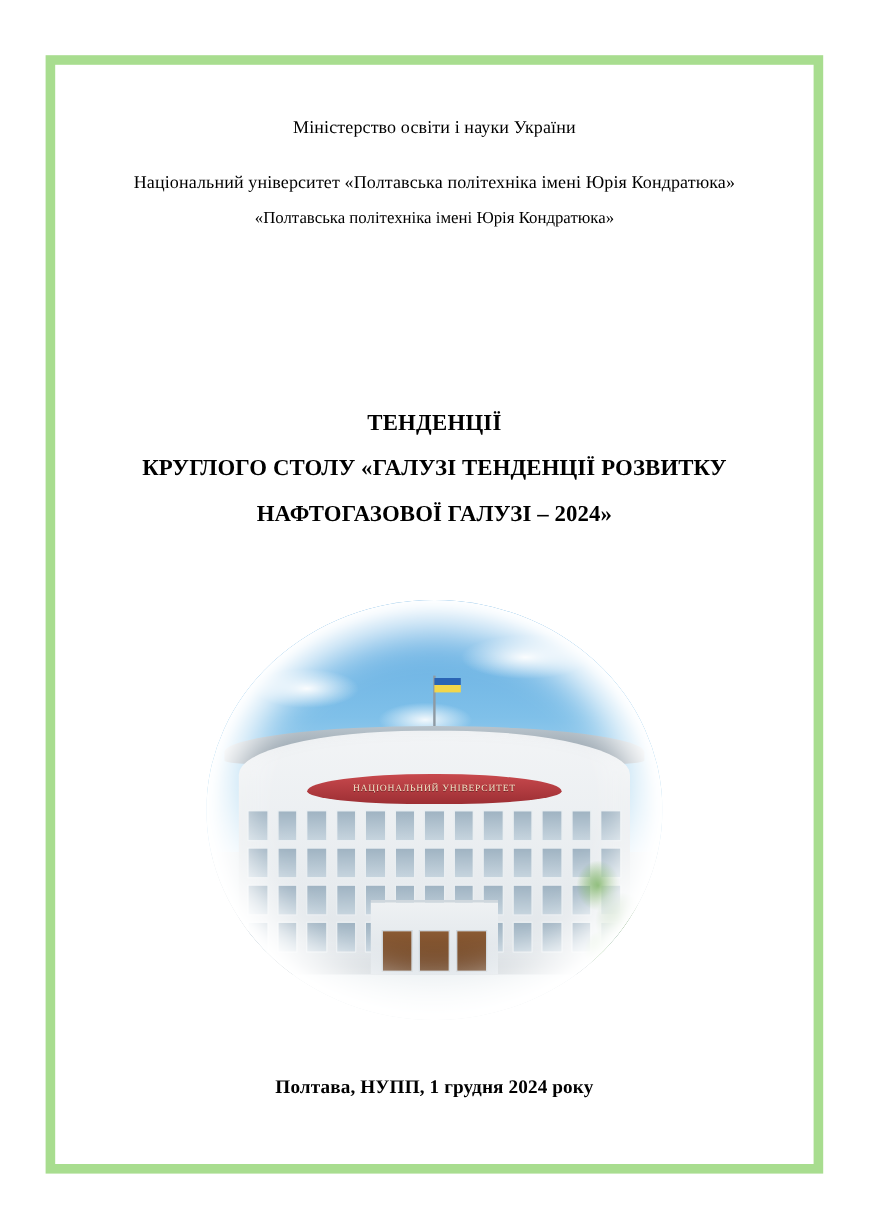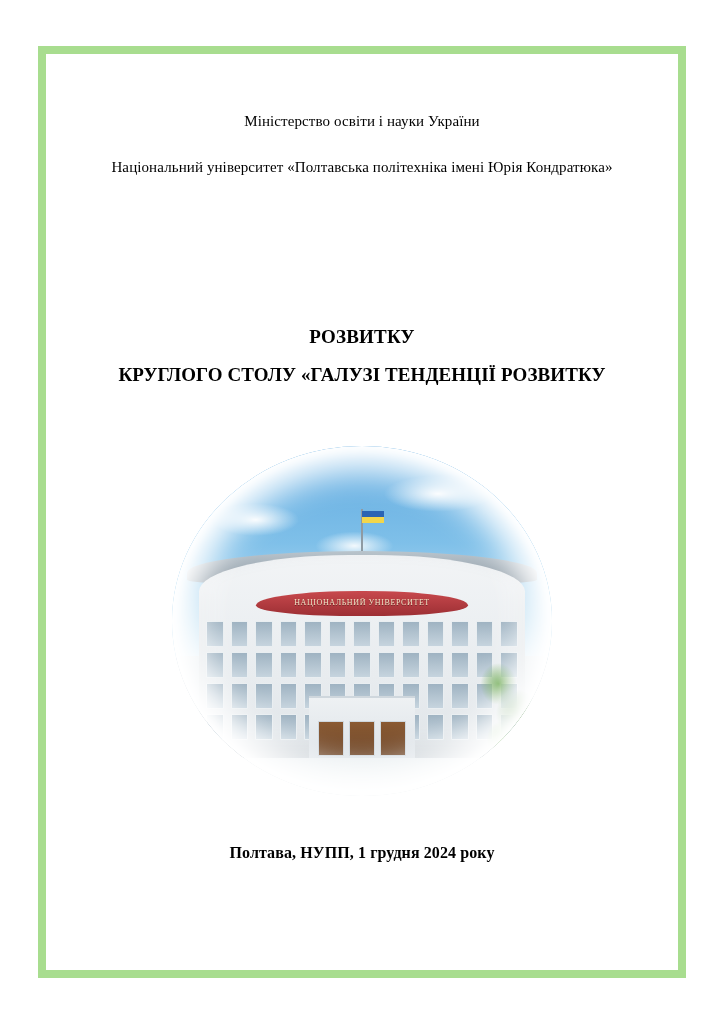--- a/index.html
+++ b/index.html
@@ -35,21 +35,21 @@
     left: 46px;
     top: 54px;
     width: 632px;
     height: 916px;
     border: 2px solid #ffffff;
     box-sizing: border-box;
   }
   .content {
     position: absolute;
     left: 60px;
-    top: 74px;
+    top: 60px;
     width: 604px;
     height: 888px;
     box-sizing: border-box;
     padding: 16px 26px;
   }
   .heading-block {
     text-align: center;
     margin-top: 16px;
   }
   .line-ministry {
@@ -239,25 +239,27 @@
 <div class="page">
 
   <div class="frame-outer"></div>
   <div class="frame-inner"></div>
 
   <div class="content">
 
     <div class="heading-block">
       <div class="line-ministry">Міністерство освіти і науки України</div>
       <div class="line-university">Національний університет «Полтавська політехніка імені Юрія Кондратюка»</div>
+      <div class="line-short">«Полтавська політехніка імені Юрія Кондратюка»</div>
     </div>
 
     <div class="title-block">
-      <div class="title-main">РОЗВИТКУ</div>
+      <div class="title-main">ТЕНДЕНЦІЇ</div>
       <div class="title-line">КРУГЛОГО СТОЛУ «ГАЛУЗІ ТЕНДЕНЦІЇ РОЗВИТКУ</div>
+      <div class="title-line">НАФТОГАЗОВОЇ ГАЛУЗІ – 2024»</div>
     </div>
 
     <div class="photo-wrap">
       <div class="photo-oval">
         <div class="sky"></div>
         <div class="ground"></div>
         <div class="flagpole"></div>
         <div class="flag"></div>
         <div class="roof"></div>
         <div class="building"></div>

